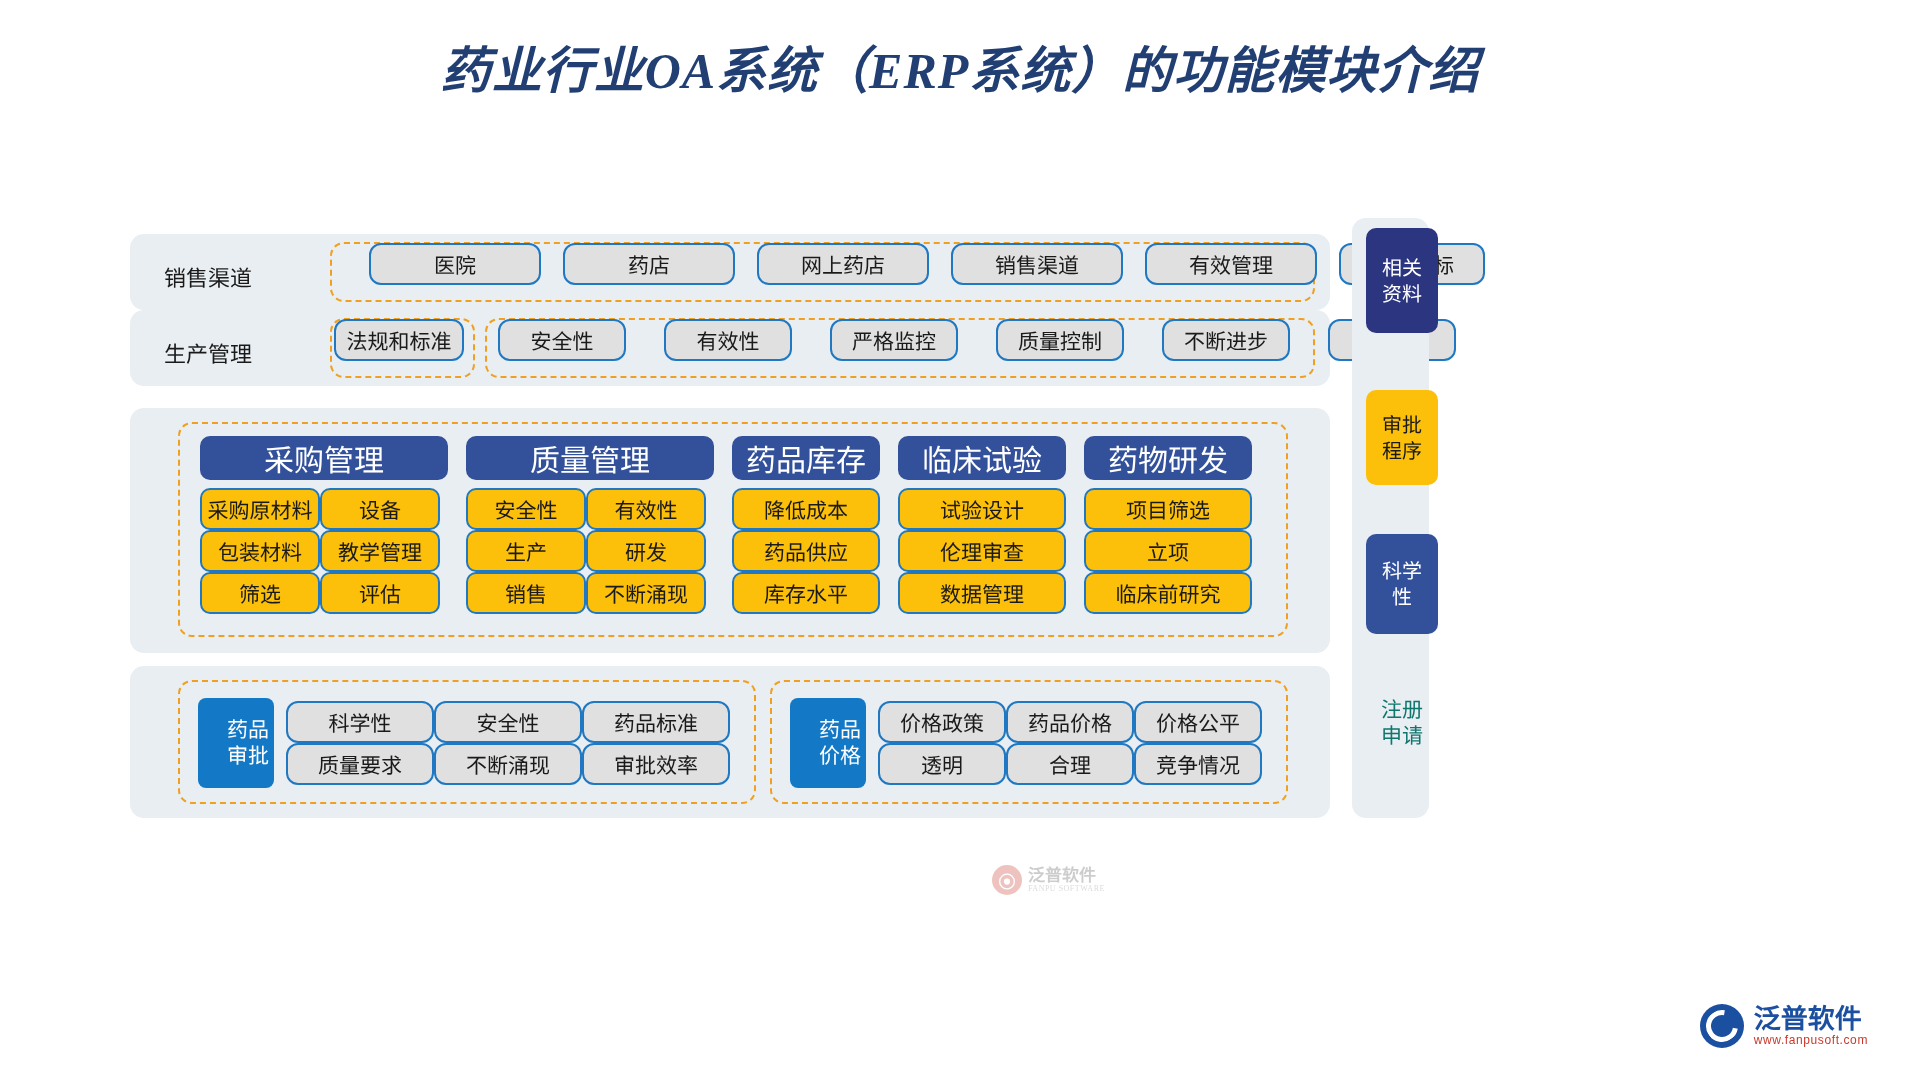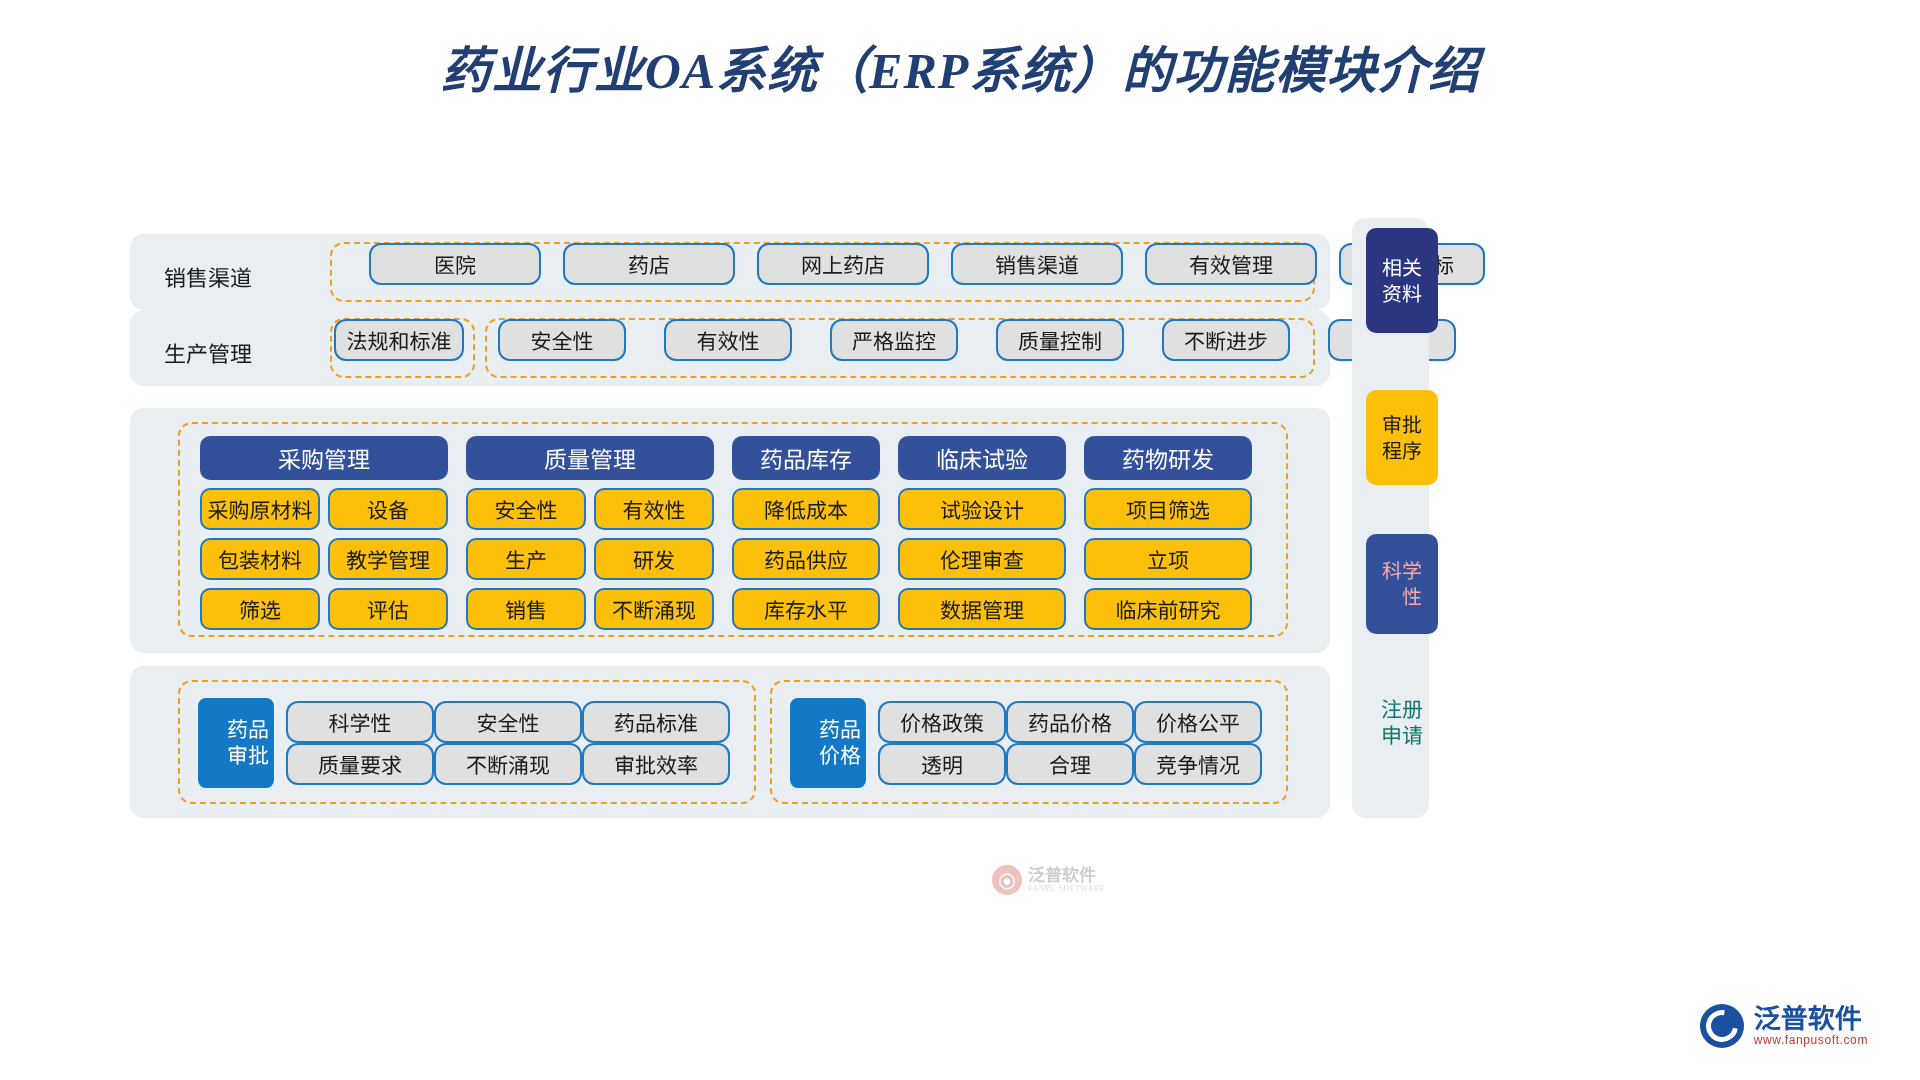--- a/index.html
+++ b/index.html
@@ -85,21 +85,21 @@
     height: 42px;
     white-space: nowrap;
     font-family: "Liberation Serif", "DejaVu Serif", serif;
   }
 
   
   .hdr {
     background: #33519b;
     border-radius: 10px;
     color: #ffffff;
-    font-size: 23px;
+    font-size: 30px;
     display: flex;
     align-items: center;
     justify-content: center;
     height: 44px;
     white-space: nowrap;
     font-family: "Liberation Serif", "DejaVu Serif", serif;
   }
 
   
   .row-label {
@@ -133,21 +133,21 @@
   #mid-cols {
     position: absolute;
     left: 70px;
     top: 28px;
     width: 1070px;
     display: flex;
     gap: 18px;
     align-items: flex-start;
   }
   .mid-col { display: flex; flex-direction: column; gap: 8px; }
-  .mid-col .cells { display: flex; flex-wrap: wrap; gap: 8px; }
+  .mid-col .cells { display: flex; flex-wrap: wrap; }
 
   
   .col-w2 { width: 248px; }
   .col-w2 .cells > div { width: 120px; }
   .col-w1 { width: 148px; }
   .col-w1 .cells > div { width: 148px; }
   .col-w1b { width: 168px; }
   .col-w1b .cells > div { width: 168px; }
 
   
@@ -186,21 +186,21 @@
     align-items: center;
     justify-content: center;
     text-align: center;
     white-space: pre-line;
     font-size: 20px;
     line-height: 26px;
     font-family: "Liberation Serif", "DejaVu Serif", serif;
   }
   #side-0 { top: 10px;  height: 105px; background: #2b3580; color: #ffffff; }
   #side-1 { top: 172px; height: 95px;  background: #fcc00a; color: #1a1a1a; }
-  #side-2 { top: 316px; height: 100px; background: #33519b; color: #fca5a5; text-align: right; }
+  #side-2 { top: 316px; height: 100px; background: #33519b; color: #ffffff; }
   #side-3 { top: 470px; height: 70px;  background: transparent; color: #0f766e; font-size: 21px; }
 
   
   #watermark {
     position: absolute;
     left: 862px; top: 640px;
     width: 160px; height: 44px;
     opacity: .30;
     display: flex; align-items: center; gap: 6px;
     pointer-events: none;

